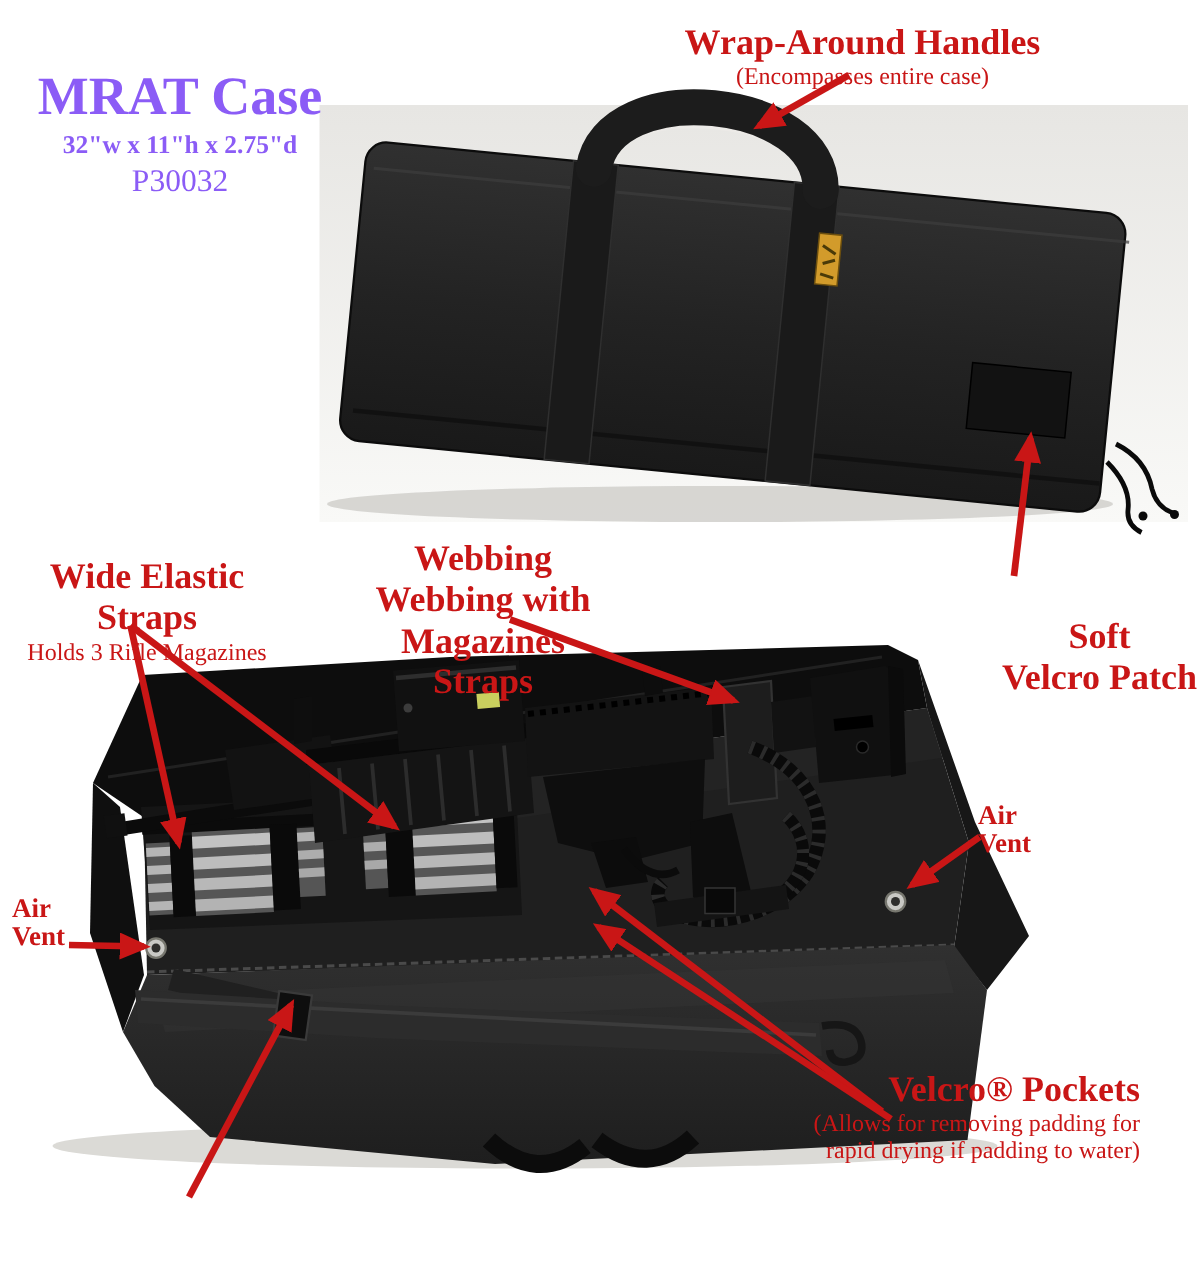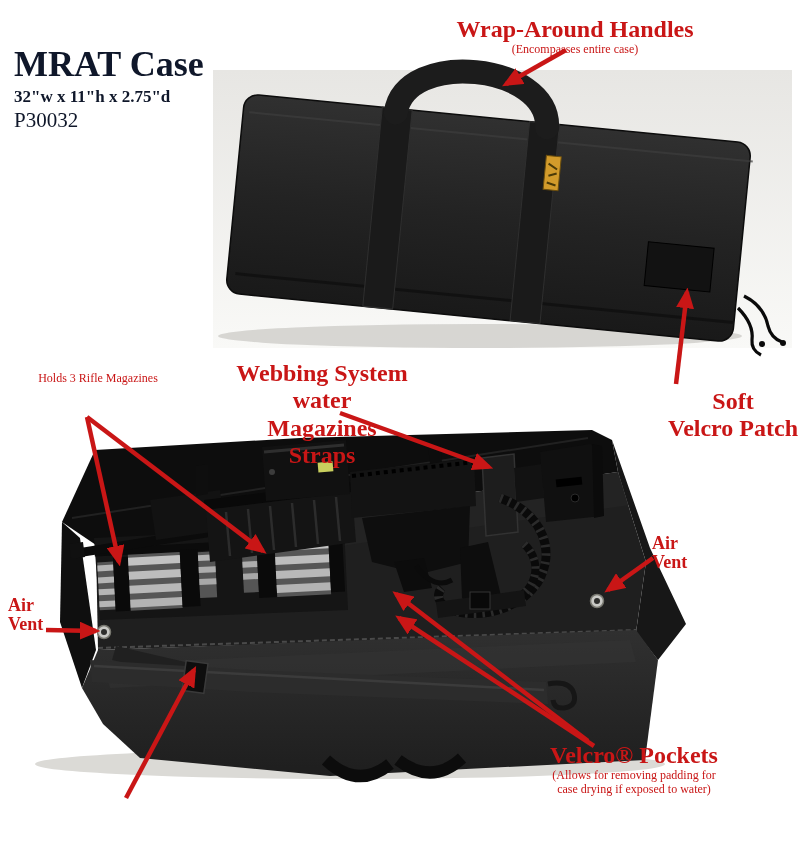--- a/index.html
+++ b/index.html
@@ -2,33 +2,33 @@
 <html style="--red: #c91616;"><head>
 <meta charset="utf-8">
 <style>
   :root { --red:#c91616; }
   html,body{margin:0;padding:0;width:800px;height:856px;background:#fff;}
   body{font-family:"Liberation Serif", serif;}
   .stage{position:relative;width:800px;height:856px;overflow:hidden;background:#fff;}
   .stage > svg{position:absolute;left:0;top:0;}
   .label{position:absolute;color:var(--red);text-align:center;line-height:1.14;}
   .label .t{display:block;font-weight:bold;font-size:24px;}
-  .label .s{display:block;font-size:12px;line-height:1.1;}
-  .hdr{position:absolute;left:14px;top:46px;width:212px;color:#0f172a;}
+  .label .s{display:block;font-size:16px;line-height:1.1;}
+  .hdr{position:absolute;left:14px;top:46px;width:212px;text-align:center;color:#8b5cf6;}
   .hdr .title{display:block;font-weight:bold;font-size:36px;line-height:1.05;}
   .hdr .dims{display:block;font-weight:bold;font-size:17px;margin-top:3px;}
   .hdr .sku{display:block;font-weight:normal;font-size:21px;margin-top:1px;}
   .lb-wrap{left:452px;top:16px;width:246px;}
   .lb-wide{left:6px;top:372px;width:184px;}
   .lb-web{left:234px;top:360px;width:176px;}
-  .lb-soft{left:668px;top:388px;width:130px;}
+  .lb-soft{left:668px;top:412px;width:130px;}
   .lb-airR{left:652px;top:534px;width:70px;text-align:left;}
   .lb-airL{left:8px;top:596px;width:70px;text-align:left;}
   .lb-airR .t,.lb-airL .t{font-size:18px;line-height:1.08;}
-  .lb-velcro{left:508px;top:742px;width:252px;}
+  .lb-velcro{left:508px;top:714px;width:252px;text-align:right;}
   .lb-pad{left:52px;top:802px;width:168px;}
   .arrow{stroke:var(--red);stroke-width:4.5;fill:none;}
   #ah path{fill:var(--red);}
 </style>
 </head>
 <body>
 
 <div class="stage">
 
   <svg width="800" height="856" viewBox="0 0 800 856">
@@ -200,25 +200,26 @@
     <span class="dims">32"w x 11"h x 2.75"d</span>
     <span class="sku">P30032</span>
   </div>
 
   <div class="label lb-wrap">
     <span class="t">Wrap-Around Handles</span>
     <span class="s">(Encompasses entire case)</span>
   </div>
 
   <div class="label lb-wide">
+    <span class="t">Wide Elastic Straps</span>
     <span class="s">Holds 3 Rifle Magazines</span>
   </div>
 
   <div class="label lb-web">
-    <span class="t">Webbing System water</span>
+    <span class="t">Webbing Webbing with</span>
     <span class="t">Magazines Straps</span>
   </div>
 
   <div class="label lb-soft">
     <span class="t">Soft</span>
     <span class="t">Velcro Patch</span>
   </div>
 
   <div class="label lb-airR">
     <span class="t">Air</span>
@@ -226,17 +227,17 @@
   </div>
 
   <div class="label lb-airL">
     <span class="t">Air</span>
     <span class="t">Vent</span>
   </div>
 
   <div class="label lb-velcro">
     <span class="t">Velcro® Pockets</span>
     <span class="s">(Allows for removing padding for</span>
-    <span class="s">case drying if exposed to water)</span>
+    <span class="s">rapid drying if padding to water)</span>
   </div>
 
 
 </div>
 
 </body></html>

